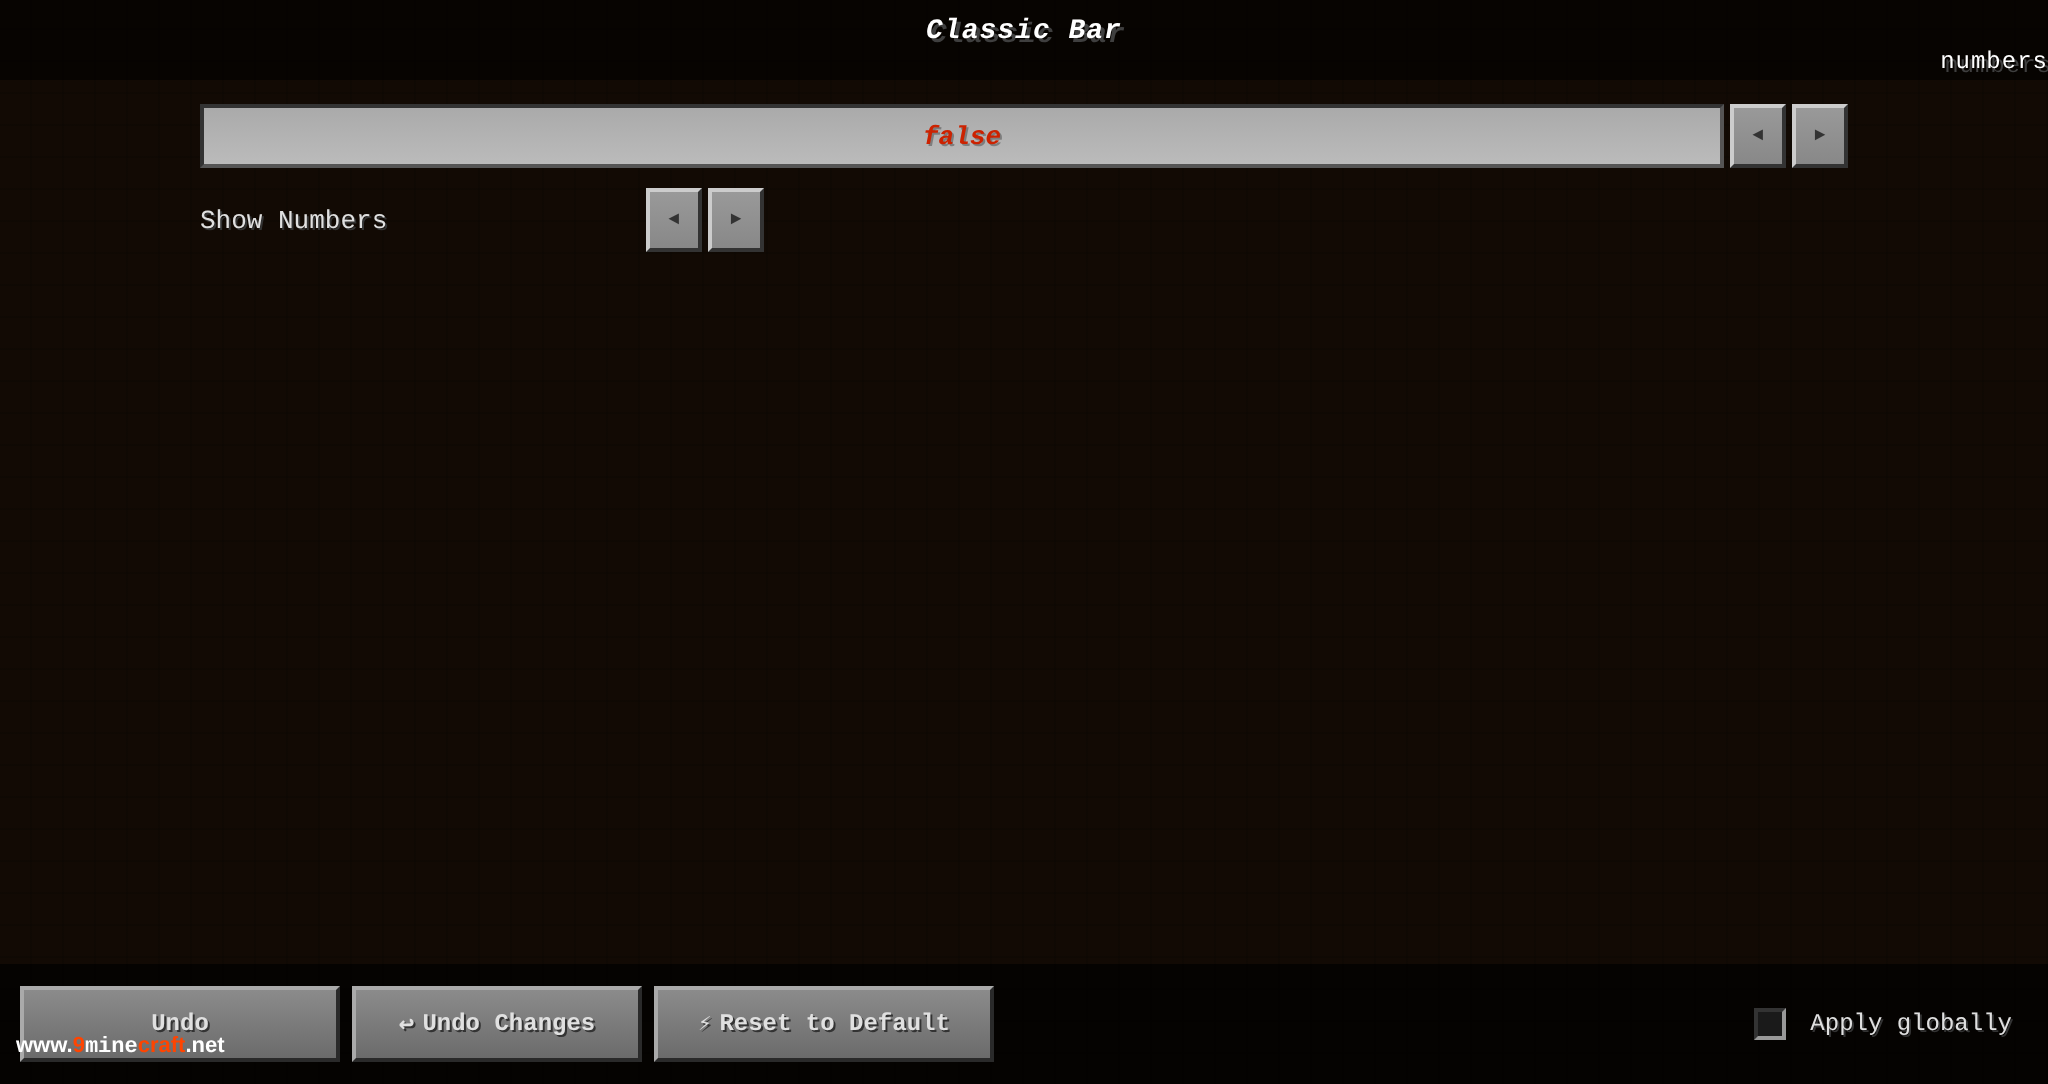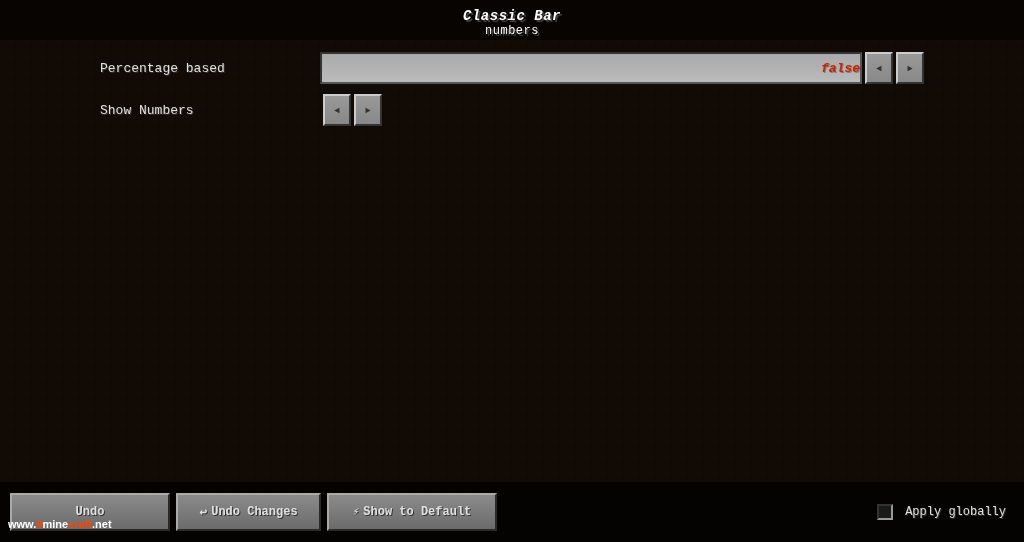--- a/index.html
+++ b/index.html
@@ -74,20 +74,21 @@
       text-shadow: 2px 2px 0 #3f3f3f;
       letter-spacing: 0.5px;
       font-style: italic;
     }
 
     .title-sub {
       color: #ffffff;
       font-size: 12px;
       text-shadow: 2px 2px 0 #3f3f3f;
       letter-spacing: 0.5px;
+      text-align: right;
     }
 
     
     .settings-area {
       position: absolute;
       top: 50px;
       left: 100px;
       right: 100px;
     }
 
@@ -108,21 +109,21 @@
 
     .setting-control {
       flex: 1;
       height: 32px;
       background: linear-gradient(to bottom, #aaa, #bbb);
       border: 2px solid #555;
       border-top-color: #333;
       border-left-color: #333;
       display: flex;
       align-items: center;
-      justify-content: flex-end;
+      justify-content: center;
       cursor: pointer;
       position: relative;
     }
 
     .setting-value-false {
       color: #cc2200;
       font-size: 13px;
       font-weight: bold;
       text-shadow: 1px 1px 0 rgba(0,0,0,0.3);
       font-style: italic;
@@ -226,21 +227,21 @@
       position: absolute;
       bottom: 12px;
       left: 8px;
       font-size: 11px;
       font-weight: bold;
       font-family: Arial, sans-serif;
       z-index: 10;
     }
     .watermark-www { color: #ffffff; }
     .watermark-9 { color: #ff4400; }
-    .watermark-mine { color: #ffffff; }
+    .watermark-mine { color: #ffffff; font-family: Liberation Mono, monospace; }
     .watermark-craft { color: #ff4400; }
     .watermark-net { color: #ffffff; }
 
     
     .arrow-left::before { content: '◄'; font-size: 9px; }
     .arrow-right::before { content: '►'; font-size: 9px; }
     .undo-icon::before { content: '↩'; font-size: 13px; }
     .reset-icon::before { content: '⚡'; font-size: 11px; }
   </style>
 </head>
@@ -250,21 +251,20 @@
 <div class="top-bar"></div>
 
 <div class="title-area">
   <div class="title-main">Classic Bar</div>
   <div class="title-sub">numbers</div>
 </div>
 
 <div class="settings-area">
 
   <div class="setting-row">
-    <div class="setting-label">Percentage based</div>
     <div class="setting-control">
       <span class="setting-value-false">false</span>
     </div>
     <div class="side-btn">
       <span class="arrow-left"></span>
     </div>
     <div class="side-btn">
       <span class="arrow-right"></span>
     </div>
   </div>
@@ -282,21 +282,21 @@
 </div>
 
 <div class="bottom-bar">
   <button class="mc-button btn-done">Undo</button>
   <button class="mc-button btn-undo">
     <span class="undo-icon"></span>
     <span>Undo Changes</span>
   </button>
   <button class="mc-button btn-reset">
     <span class="reset-icon"></span>
-    <span>Show to Default</span>
+    <span>Reset to Default</span>
   </button>
   <div class="apply-globally-area">
     <div class="mc-checkbox"></div>
     <span class="apply-label">Apply globally</span>
   </div>
 </div>
 
 <div class="watermark">
   <span class="watermark-www">www.</span><span class="watermark-9">9</span><span class="watermark-mine">mine</span><span class="watermark-craft">craft</span><span class="watermark-net">.net</span>
 </div>

